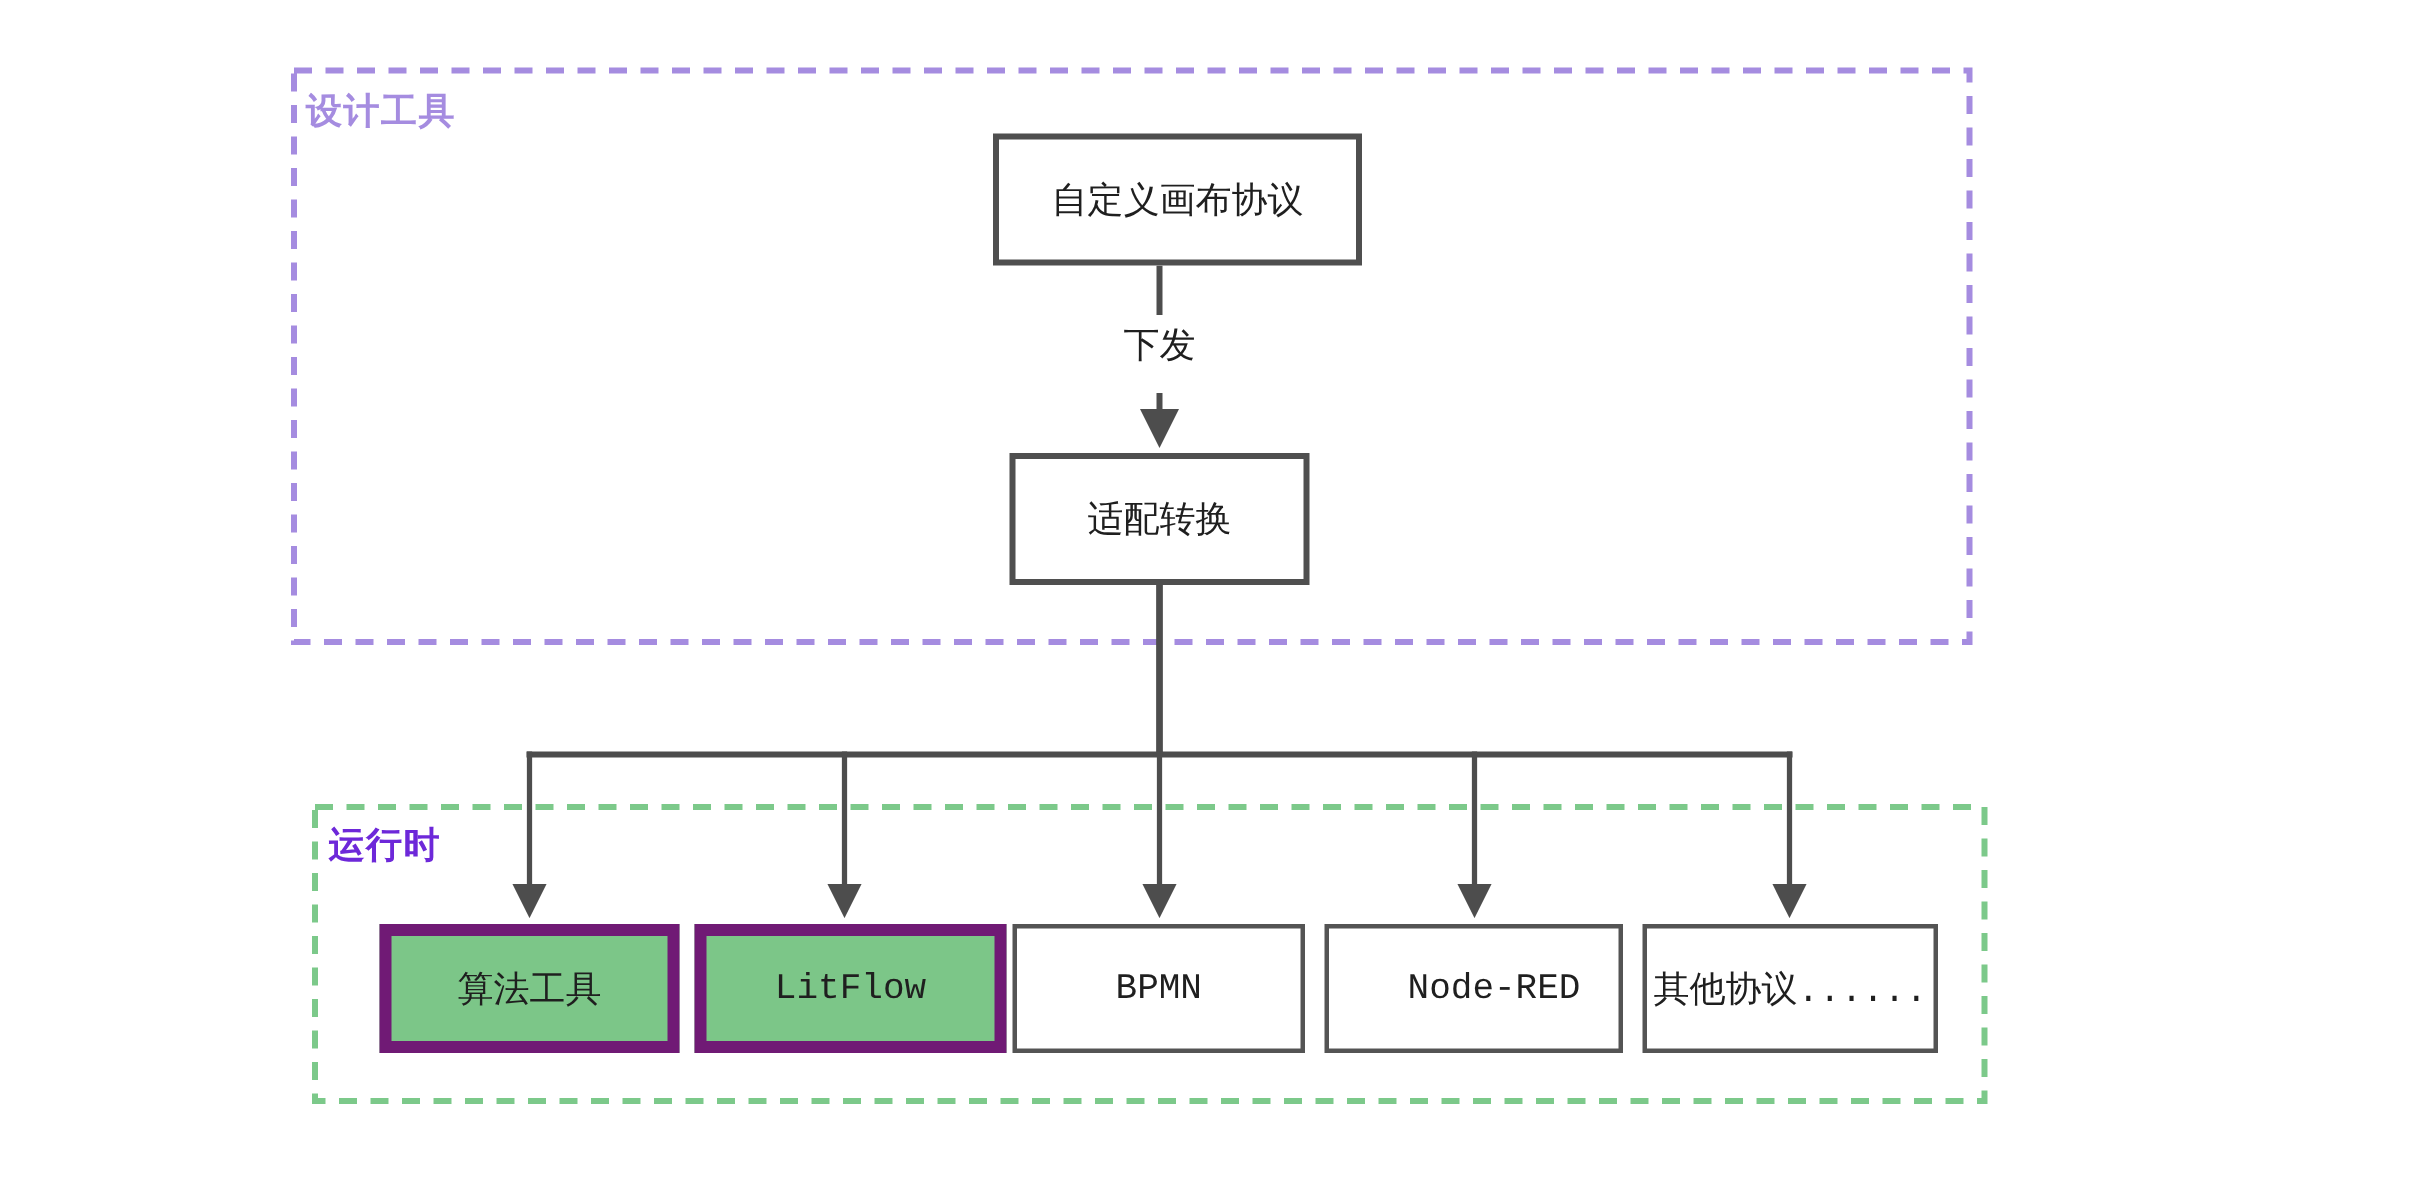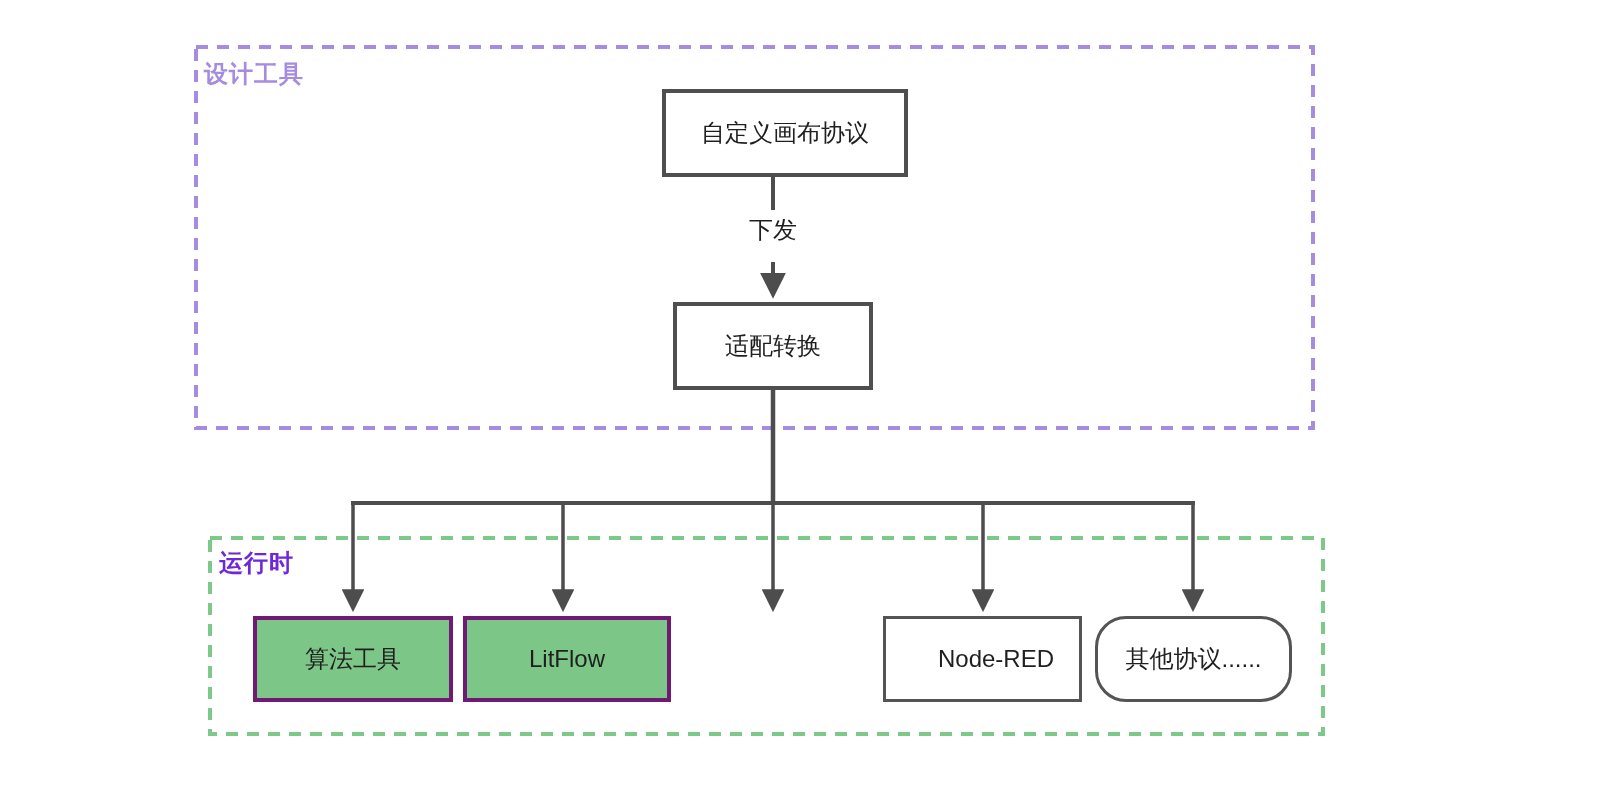--- a/index.html
+++ b/index.html
@@ -5,21 +5,21 @@
   html, body {
     margin: 0;
     padding: 0;
     background: #ffffff;
   }
   #stage {
     position: relative;
     width: 1613px;
     height: 785px;
     background: #ffffff;
-    font-family: Liberation Sans, sans-serif;
+    font-family: Liberation Mono, monospace;
     overflow: hidden;
   }
   #wires {
     position: absolute;
     left: 0; top: 0;
     width: 1613px; height: 785px;
     pointer-events: none;
   }
   .group-label {
     position: absolute;
@@ -43,27 +43,27 @@
   }
   .node.src {
     border: 4px solid #4f4f4f;
     left: 650px; top: 89px; width: 246px; height: 88px; margin-left: 12px;
   }
   .node.adapter {
     border: 4px solid #4f4f4f;
     left: 673px; top: 302px; width: 200px; height: 88px; justify-content: center;
   }
   .node.target { top: 616px; height: 86px; }
-  .node.t-green { border: 4px solid #701a75; }
+  .node.t-green { border: 8px solid #701a75; }
   .node.t-white { border: 3px solid #545454; }
   .node.t0 { left: 253px; width: 200px; }
   .node.t1 { left: 463px; width: 208px; }
   .node.t2 { left: 675px; width: 195px; }
   .node.t3 { left: 883px; width: 199px; padding-left: 27px; }
-  .node.t4 { left: 1095px; width: 197px; border-radius: 31px; }
+  .node.t4 { left: 1095px; width: 197px; }
   .edge-label {
     position: absolute;
     left: 713px; top: 214px; width: 120px;
     text-align: center;
     font-size: 24px;
     color: #1f1f1f;
     background: #ffffff;
   }
 </style>
 </head>
@@ -107,20 +107,23 @@
   <div class="node adapter">
     <span>适配转换</span>
   </div>
 
   <div class="node target t0 t-green" style="background: rgb(124, 198, 136);">
     <span>算法工具</span>
   </div>
   <div class="node target t1 t-green" style="background: rgb(124, 198, 136);">
     <span>LitFlow</span>
   </div>
+  <div class="node target t2 t-white" style="background: rgb(255, 255, 255);">
+    <span>BPMN</span>
+  </div>
   <div class="node target t3 t-white" style="background: rgb(255, 255, 255);">
     <span>Node-RED</span>
   </div>
   <div class="node target t4 t-white" style="background: rgb(255, 255, 255);">
     <span>其他协议......</span>
   </div>
 
 </div>
 
 </body></html>

